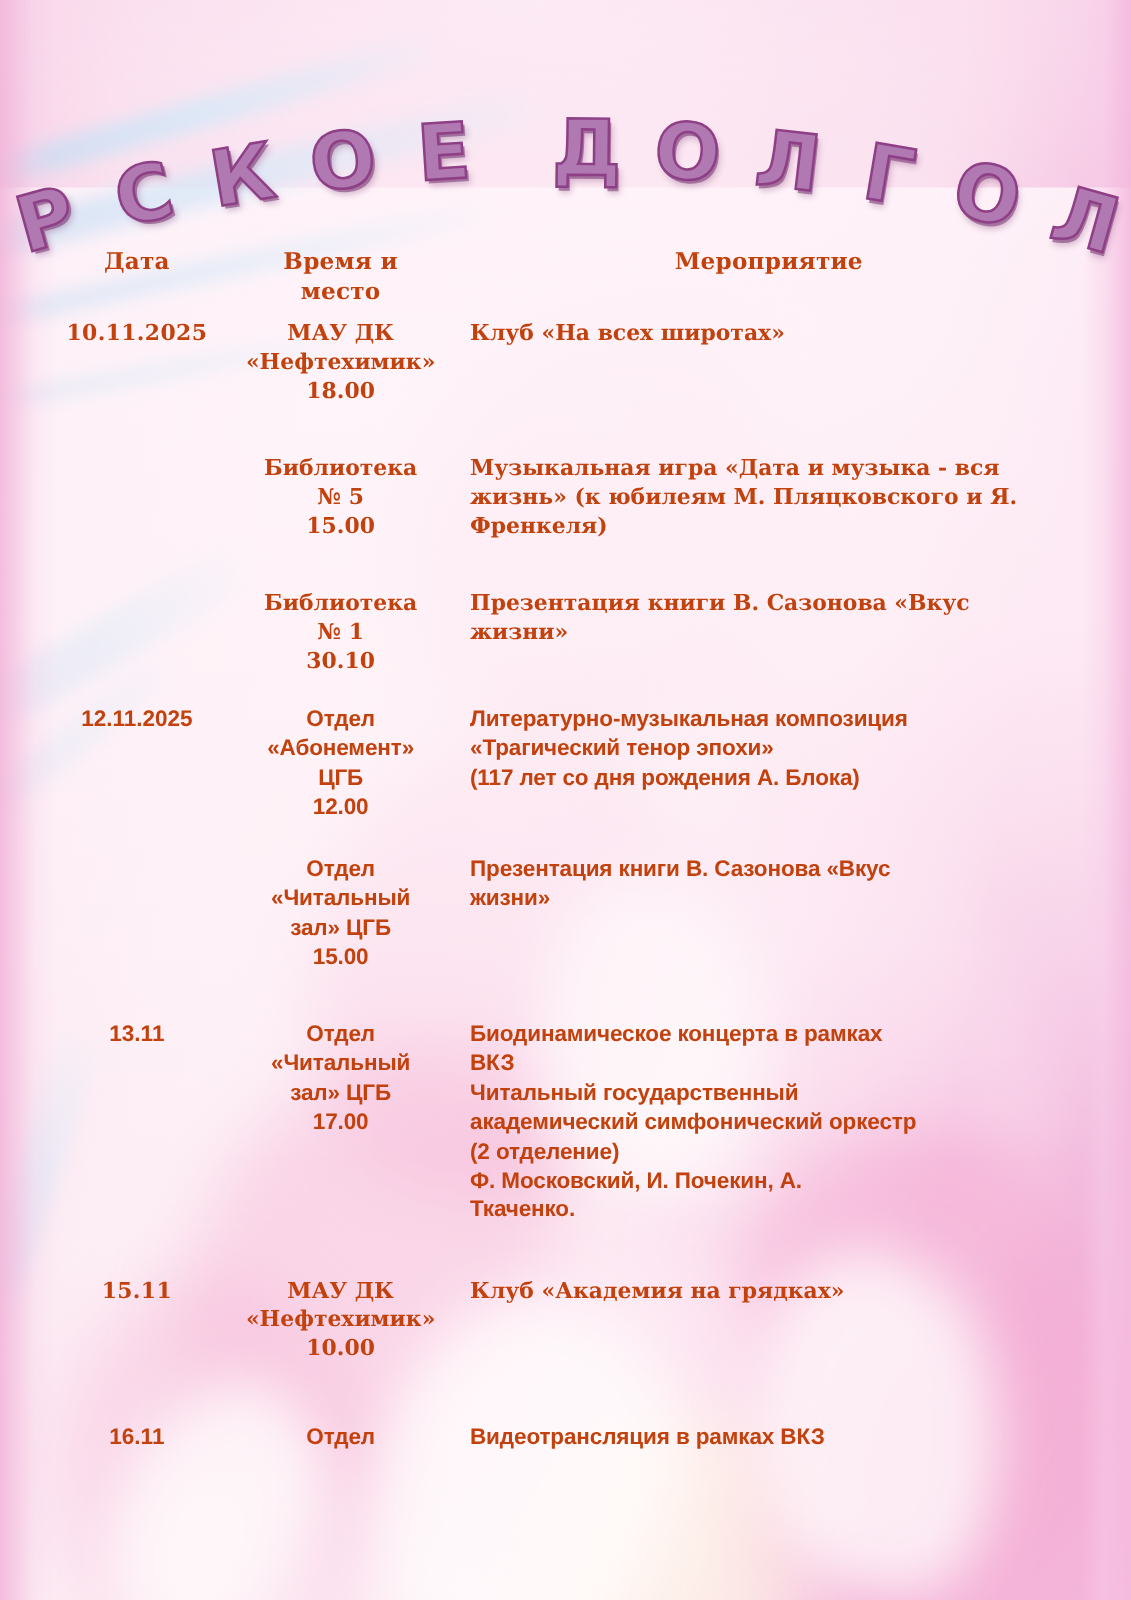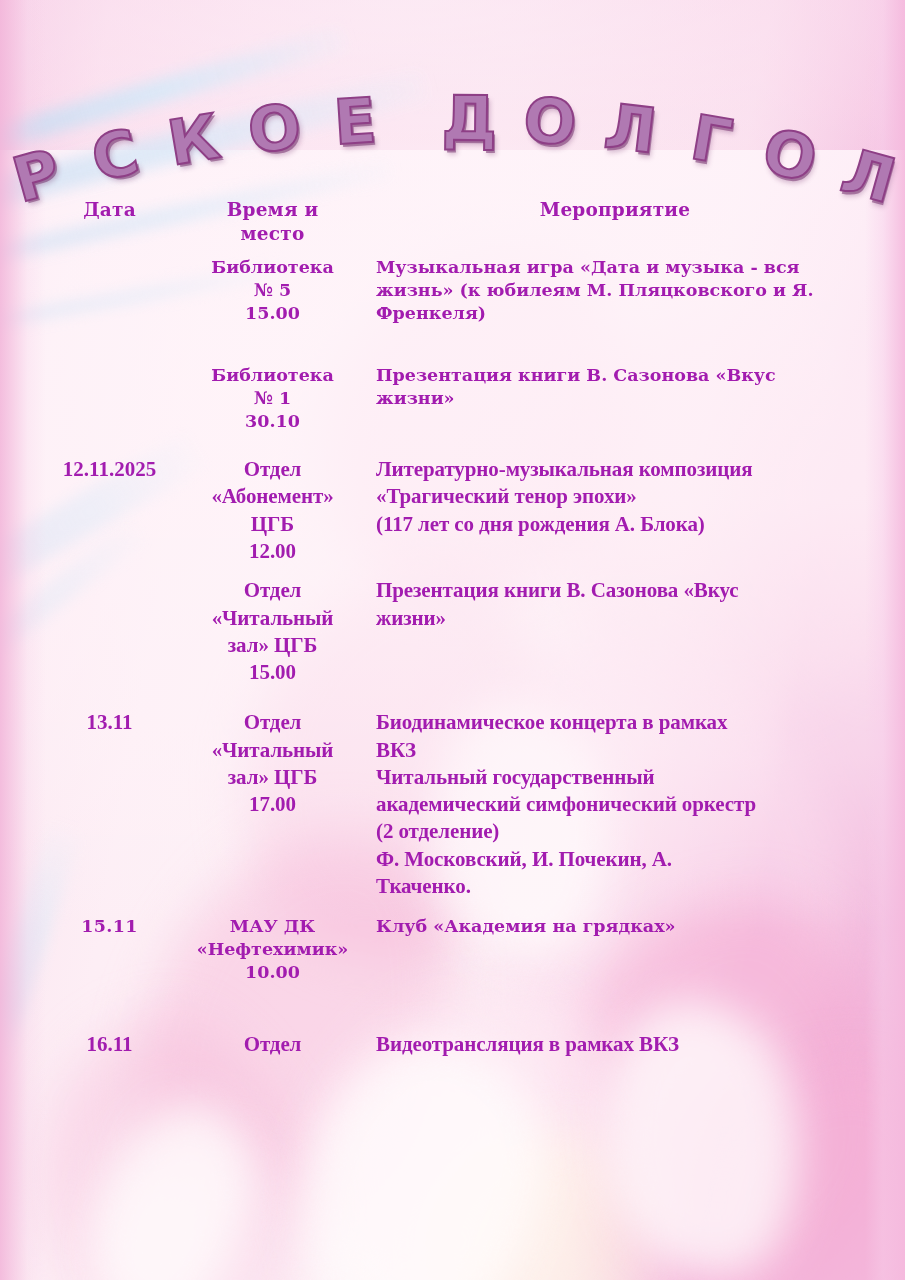--- a/index.html
+++ b/index.html
@@ -146,21 +146,21 @@
     border-collapse: collapse;
     table-layout: fixed;
   }
   .table col.c-date  { width: 143px; }
   .table col.c-place { width: 183px; }
   .table col.c-event { width: 502px; }
 
   .table th, .table td {
     vertical-align: top;
     padding: 4px 6px 8px 6px;
-    color: #a21caf;
+    color: #c2410c;
     font-family: "DejaVu Serif", serif;
     font-weight: 700;
     font-size: 17.5px;
     line-height: 1.30;
     border: 0;
     background: transparent;
   }
   .table thead th {
     text-align: center;
     padding-top: 10px;
@@ -170,22 +170,22 @@
   }
   .hrule { border-bottom: 2px solid #3b2b33; }
   .vline-l { border-left: 2px solid #4a3a42; }
 
   td.date  { text-align: center; white-space: nowrap; letter-spacing: .3px; }
   td.place { text-align: center; }
   td.event { text-align: left; padding-left: 12px; }
 
   
   .narrow td, .narrow th {
-    font-family: Liberation Serif, serif;
-    font-size: 21px;
+    font-family: Liberation Sans, sans-serif;
+    font-size: 18px;
     letter-spacing: -0.1px;
     margin-top: 26px;
   }
   .narrow td.date { letter-spacing: 0; }
 
   .cell-line { display: block; }
 </style>
 </head>
 <body>
 
@@ -252,20 +252,31 @@
         <th class="hrule">Дата</th>
         <th class="hrule vline-l">
           <span class="cell-line">Время и</span>
           <span class="cell-line">место</span>
         </th>
         <th class="hrule vline-l">Мероприятие</th>
       </tr>
     </thead>
     <tbody id="tbody">
         <tr>
+          <td class="date hrule">10.11.2025</td>
+          <td class="place hrule vline-l" style="height: 96px;">
+            <span class="cell-line">МАУ ДК</span>
+            <span class="cell-line">«Нефтехимик»</span>
+            <span class="cell-line">18.00</span>
+          </td>
+          <td class="event hrule vline-l">
+            <span class="cell-line">Клуб «На всех широтах»</span>
+          </td>
+        </tr>
+        <tr>
           <td class="date hrule"></td>
           <td class="place hrule vline-l" style="height: 96px;">
             <span class="cell-line">Библиотека</span>
             <span class="cell-line">№ 5</span>
             <span class="cell-line">15.00</span>
           </td>
           <td class="event hrule vline-l">
             <span class="cell-line">Музыкальная игра «Дата и музыка - вся</span>
             <span class="cell-line">жизнь» (к юбилеям М. Пляцковского и Я.</span>
             <span class="cell-line">Френкеля)</span>

